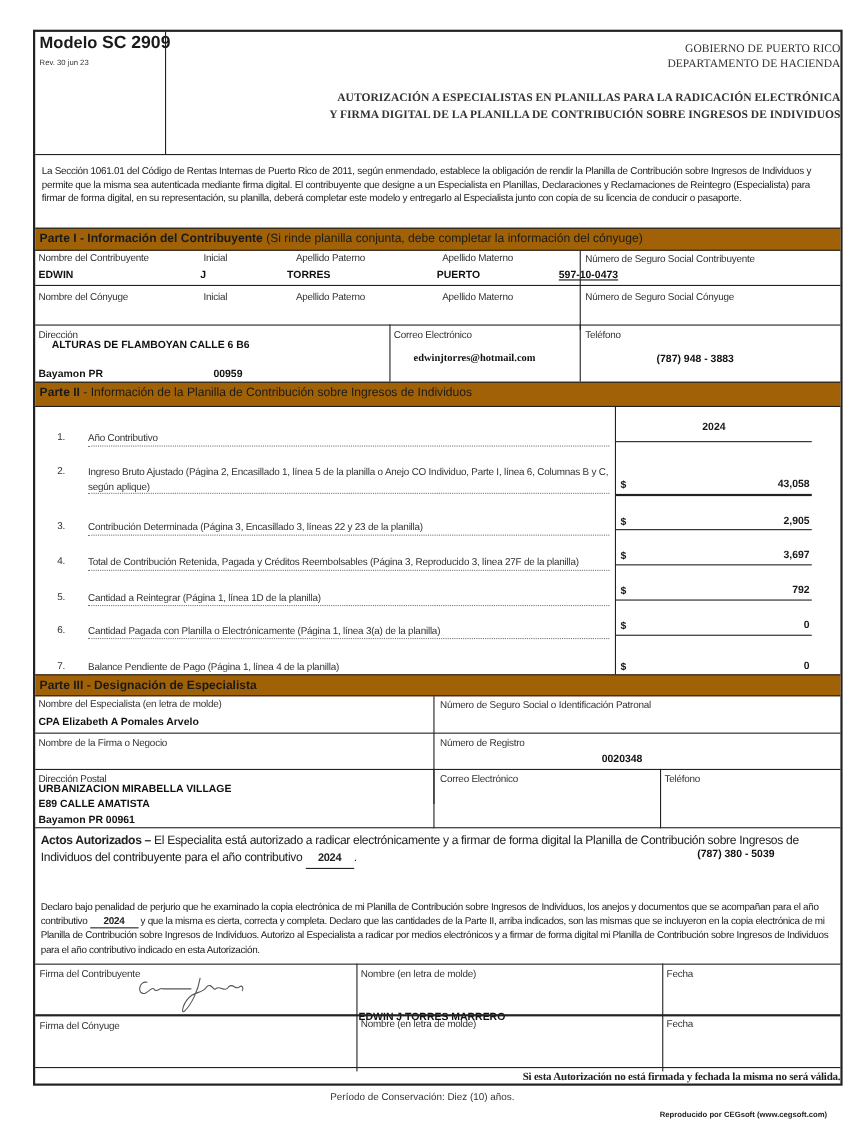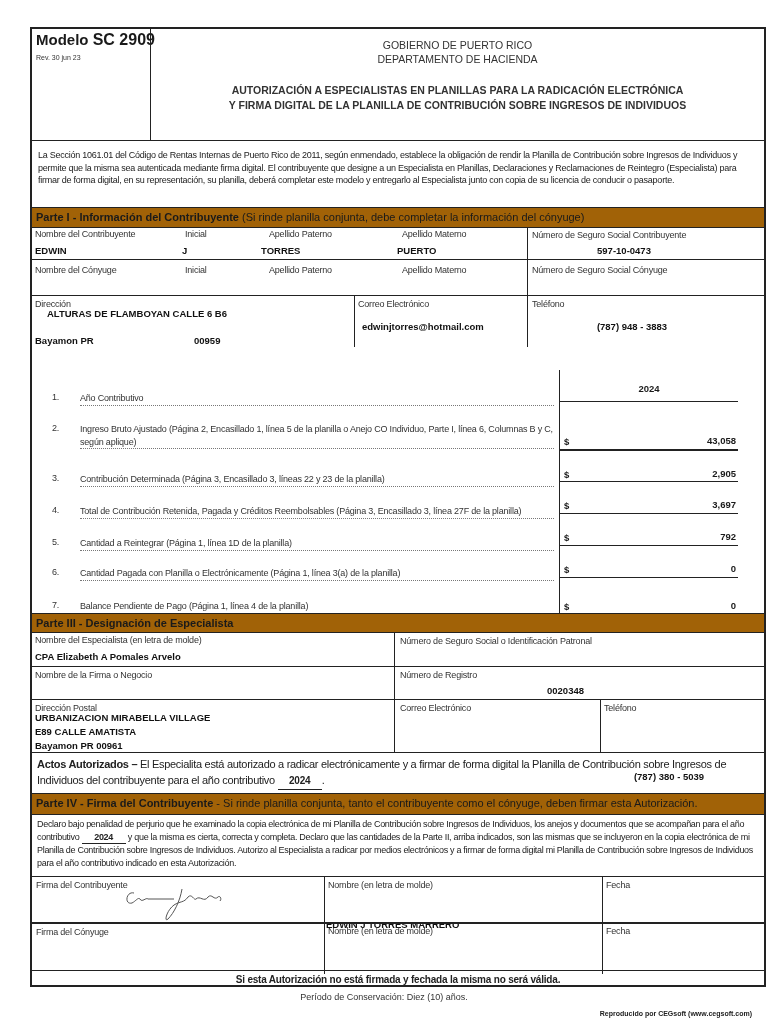--- a/index.html
+++ b/index.html
@@ -8,21 +8,21 @@
   .abs { position: absolute; box-sizing: border-box; }
   .hl { position: absolute; left: 0; right: 0; height: 0; border-top: 1.5px solid #222; }
   .vl { position: absolute; width: 0; border-left: 1.5px solid #222; }
   .sec { position: absolute; left: 0; right: 0; background: #a16207; border-top: 1.5px solid #222; border-bottom: 1.5px solid #222; font-size: 11px; padding: 3px 4px; box-sizing: border-box; white-space: nowrap; }
   .sec b { font-weight: bold; }
   .lbl { position: absolute; font-size: 9px; color: #333; letter-spacing: -0.2px; white-space: nowrap; font-family: "Liberation Sans", sans-serif; }
   .val { position: absolute; font-size: 9.5px; font-weight: bold; color: #111; white-space: nowrap; }
   .hdr-model { position: absolute; left: 4px; top: 2px; font-size: 15px; font-weight: bold; white-space: nowrap; }
   .hdr-model .big { font-size: 16px; }
   .hdr-rev { position: absolute; left: 4px; top: 25px; font-size: 7px; color: #333; }
-  .center { position: absolute; left: 0; right: 0; text-align: center; white-space: nowrap; }
+  .center { position: absolute; left: 0; right: 0; text-align: right; white-space: nowrap; font-family: Liberation Serif, serif; }
   .intro { position: absolute; left: 6px; right: 6px; top: 120px; font-size: 9px; line-height: 12.5px; letter-spacing: -0.25px; color: #222; }
   .line-item { position: absolute; left: 20px; width: 502px; font-size: 9px; color: #333; letter-spacing: -0.2px; }
   .line-item .num { position: absolute; left: 0; }
   .line-item .txt { position: absolute; left: 16px; right: 0; line-height: 12.5px; }
   .dots { border-bottom: 1px dotted #777; margin-left: 12px; }
   .amt-col { position: absolute; left: 527px; width: 178px; }
   .amt-box { position: absolute; left: 0; right: 0; border-top: 1.5px solid #222; font-size: 9.5px; font-weight: bold; }
   .amt-box .cur { position: absolute; left: 4px; bottom: 3px; }
   .amt-box .amt { position: absolute; right: 2px; bottom: 4px; }
   .para { position: absolute; left: 5px; right: 5px; font-size: 9px; line-height: 12.5px; letter-spacing: -0.3px; color: #222; }
@@ -59,60 +59,63 @@
 
   <div class="lbl" style="left:3px;top:200px;">Nombre del Contribuyente</div>
   <div class="lbl" style="left:153px;top:200px;">Inicial</div>
   <div class="lbl" style="left:237px;top:200px;">Apellido Paterno</div>
   <div class="lbl" style="left:370px;top:200px;">Apellido Materno</div>
   <div class="lbl" style="left:500px;top:201px;">Número de Seguro Social Contribuyente</div>
   <div class="val" style="left:3px;top:216px;">EDWIN</div>
   <div class="val" style="left:150px;top:216px;">J</div>
   <div class="val" style="left:229px;top:216px;">TORRES</div>
   <div class="val" style="left:365px;top:216px;">PUERTO</div>
-  <div class="val" style="left:488px;width:208px;text-align:center;top:216px;">597-10-0473</div>
+  <div class="val" style="left:476px;width:208px;top:216px;text-decoration:underline;">597-10-0473</div>
   <div class="vl" style="left:495px;top:199px;height:72px;"></div>
   <div class="hl" style="top:230px;"></div>
 
   <div class="lbl" style="left:3px;top:236px;">Nombre del Cónyuge</div>
   <div class="lbl" style="left:153px;top:236px;">Inicial</div>
   <div class="lbl" style="left:237px;top:236px;">Apellido Paterno</div>
   <div class="lbl" style="left:370px;top:236px;">Apellido Materno</div>
   <div class="lbl" style="left:500px;top:236px;">Número de Seguro Social Cónyuge</div>
   <div class="val" style="left:3px;top:252px;"></div>
   <div class="val" style="left:500px;top:252px;"></div>
   <div class="hl" style="top:266px;"></div>
 
   <div class="lbl" style="left:3px;top:270px;">Dirección</div>
   <div class="val" style="left:15px;top:279px;">ALTURAS DE FLAMBOYAN CALLE 6 B6</div>
   <div class="val" style="left:3px;top:306px;">Bayamon PR</div>
   <div class="val" style="left:162px;top:306px;">00959</div>
   <div class="vl" style="left:322px;top:266px;height:52px;"></div>
   <div class="lbl" style="left:326px;top:270px;">Correo Electrónico</div>
-  <div class="val" style="left:330px;top:292px;">edwinjtorres@hotmail.com</div>
+  <div class="val" style="left:344px;top:292px;font-family:Liberation Serif, serif;">edwinjtorres@hotmail.com</div>
   <div class="vl" style="left:495px;top:266px;height:52px;"></div>
   <div class="lbl" style="left:500px;top:270px;">Teléfono</div>
   <div class="val" style="left:496px;width:208px;text-align:center;top:292px;">(787) 948 - 3883</div>
 
+  <div class="sec" style="top:318px;height:23px;">
+    <b>Parte II</b><b style="font-weight:normal;"> - Información de la Planilla de Contribución sobre Ingresos de Individuos</b>
+  </div>
 
   <div class="line-item" style="top:363px;height:14px;">
     <span class="num">1.</span>
     <div class="txt dots">Año Contributivo</div>
   </div>
   <div class="line-item" style="top:394px;height:28px;">
     <span class="num">2.</span>
     <div class="txt dots">Ingreso Bruto Ajustado (Página 2, Encasillado 1, línea 5 de la planilla o Anejo CO Individuo, Parte I, línea 6, Columnas B y C, según aplique)</div>
   </div>
   <div class="line-item" style="top:444px;height:14px;">
     <span class="num">3.</span>
     <div class="txt dots">Contribución Determinada (Página 3, Encasillado 3, líneas 22 y 23 de la planilla)</div>
   </div>
   <div class="line-item" style="top:476px;height:14px;">
     <span class="num">4.</span>
-    <div class="txt dots">Total de Contribución Retenida, Pagada y Créditos Reembolsables (Página 3, Encasillado 3, línea 27F de la planilla)</div>
+    <div class="txt dots">Total de Contribución Retenida, Pagada y Créditos Reembolsables (Página 3, Reproducido 3, línea 27F de la planilla)</div>
   </div>
   <div class="line-item" style="top:508px;height:14px;">
     <span class="num">5.</span>
     <div class="txt dots">Cantidad a Reintegrar (Página 1, línea 1D de la planilla)</div>
   </div>
   <div class="line-item" style="top:538px;height:14px;">
     <span class="num">6.</span>
     <div class="txt dots">Cantidad Pagada con Planilla o Electrónicamente (Página 1, línea 3(a) de la planilla)</div>
   </div>
   <div class="line-item" style="top:571px;height:14px;">
@@ -171,23 +174,20 @@
   <div class="vl" style="left:568px;top:670px;height:54px;"></div>
   <div class="lbl" style="left:572px;top:674px;">Teléfono</div>
   <div class="val" style="left:569px;width:136px;text-align:center;top:698px;margin-top:44px;">(787) 380 - 5039</div>
   <div class="vl" style="left:362px;top:670px;height:54px;"></div>
   <div class="hl" style="top:723px;"></div>
 
   <div class="abs" style="left:5px;right:5px;top:727px;font-size:11px;line-height:16px;letter-spacing:-0.3px;color:#222;">
     <b>Actos Autorizados –</b><span> El Especialita está autorizado a radicar electrónicamente y a firmar de forma digital la Planilla de Contribución sobre Ingresos de Individuos del contribuyente para el año contributivo </span><span class="uline" style="width:44px;font-size:10px;">2024</span><span>.</span>
   </div>
 
-  <div class="sec" style="top:764px;height:22px;">
-    <b>Parte IV - Firma del Contribuyente</b><span> - Si rinde planilla conjunta, tanto el contribuyente como el cónyuge, deben firmar esta Autorización.</span>
-  </div>
   <div class="para" style="top:789px;">
     <span>Declaro bajo penalidad de perjurio que he examinado la copia electrónica de mi Planilla de Contribución sobre Ingresos de Individuos, los anejos y documentos que se acompañan para el año contributivo </span><span class="uline" style="width:44px;">2024</span><span> y que la misma es cierta, correcta y completa. Declaro que las cantidades de la Parte II, arriba indicados, son las mismas que se incluyeron en la copia electrónica de mi Planilla de Contribución sobre Ingresos de Individuos. Autorizo al Especialista a radicar por medios electrónicos y a firmar de forma digital mi Planilla de Contribución sobre Ingresos de Individuos para el año contributivo indicado en esta Autorización.</span>
   </div>
   <div class="hl" style="top:847px;"></div>
 
   <div class="lbl" style="left:4px;top:851px;">Firma del Contribuyente</div>
   <svg class="abs" style="left:90px;top:850px;" width="110" height="44" viewBox="0 0 110 44">
     <path d="M12 14 C4 12 2 26 10 24 C14 22 16 18 18 20 C20 24 24 18 26 20 L52 20 M60 10 C58 22 52 34 46 40 C42 44 44 32 52 26 C58 22 62 24 66 18 C70 14 72 22 74 20 C78 16 82 24 86 18 C90 14 92 22 96 18 C98 16 100 20 98 22" fill="none" stroke="#555" stroke-width="1"></path>
   </svg>
   <div class="vl" style="left:292px;top:847px;height:98px;"></div>

